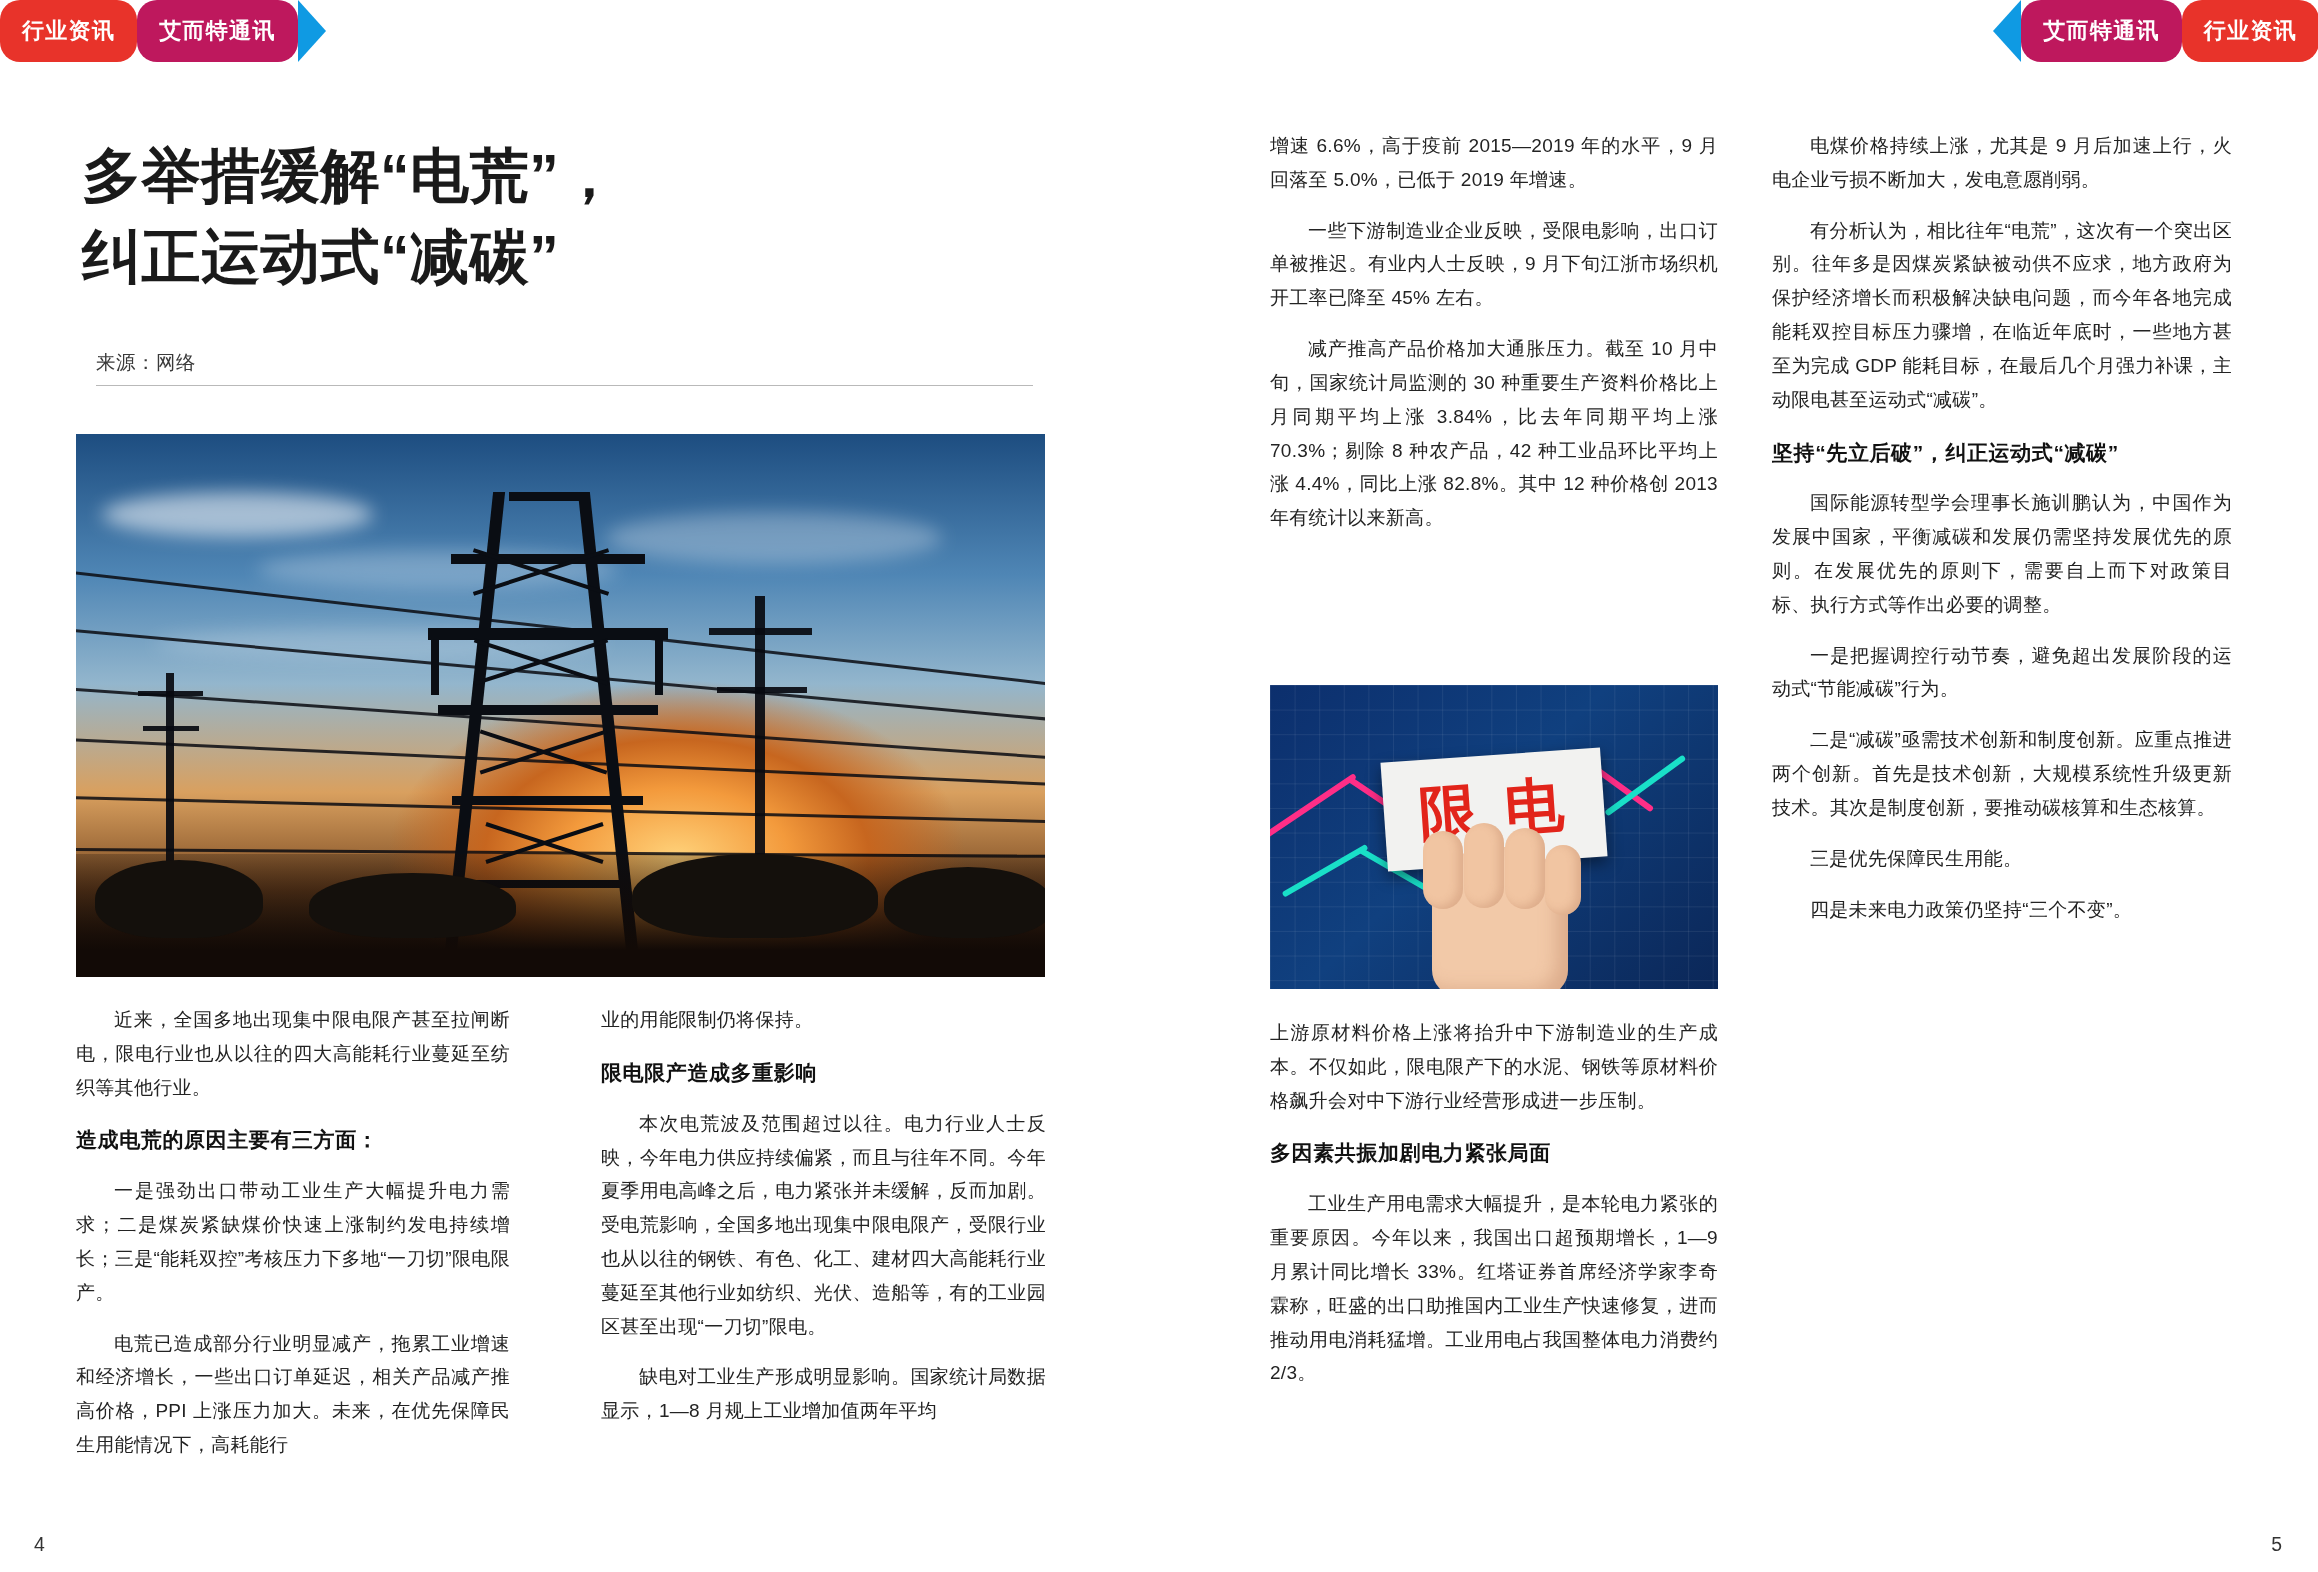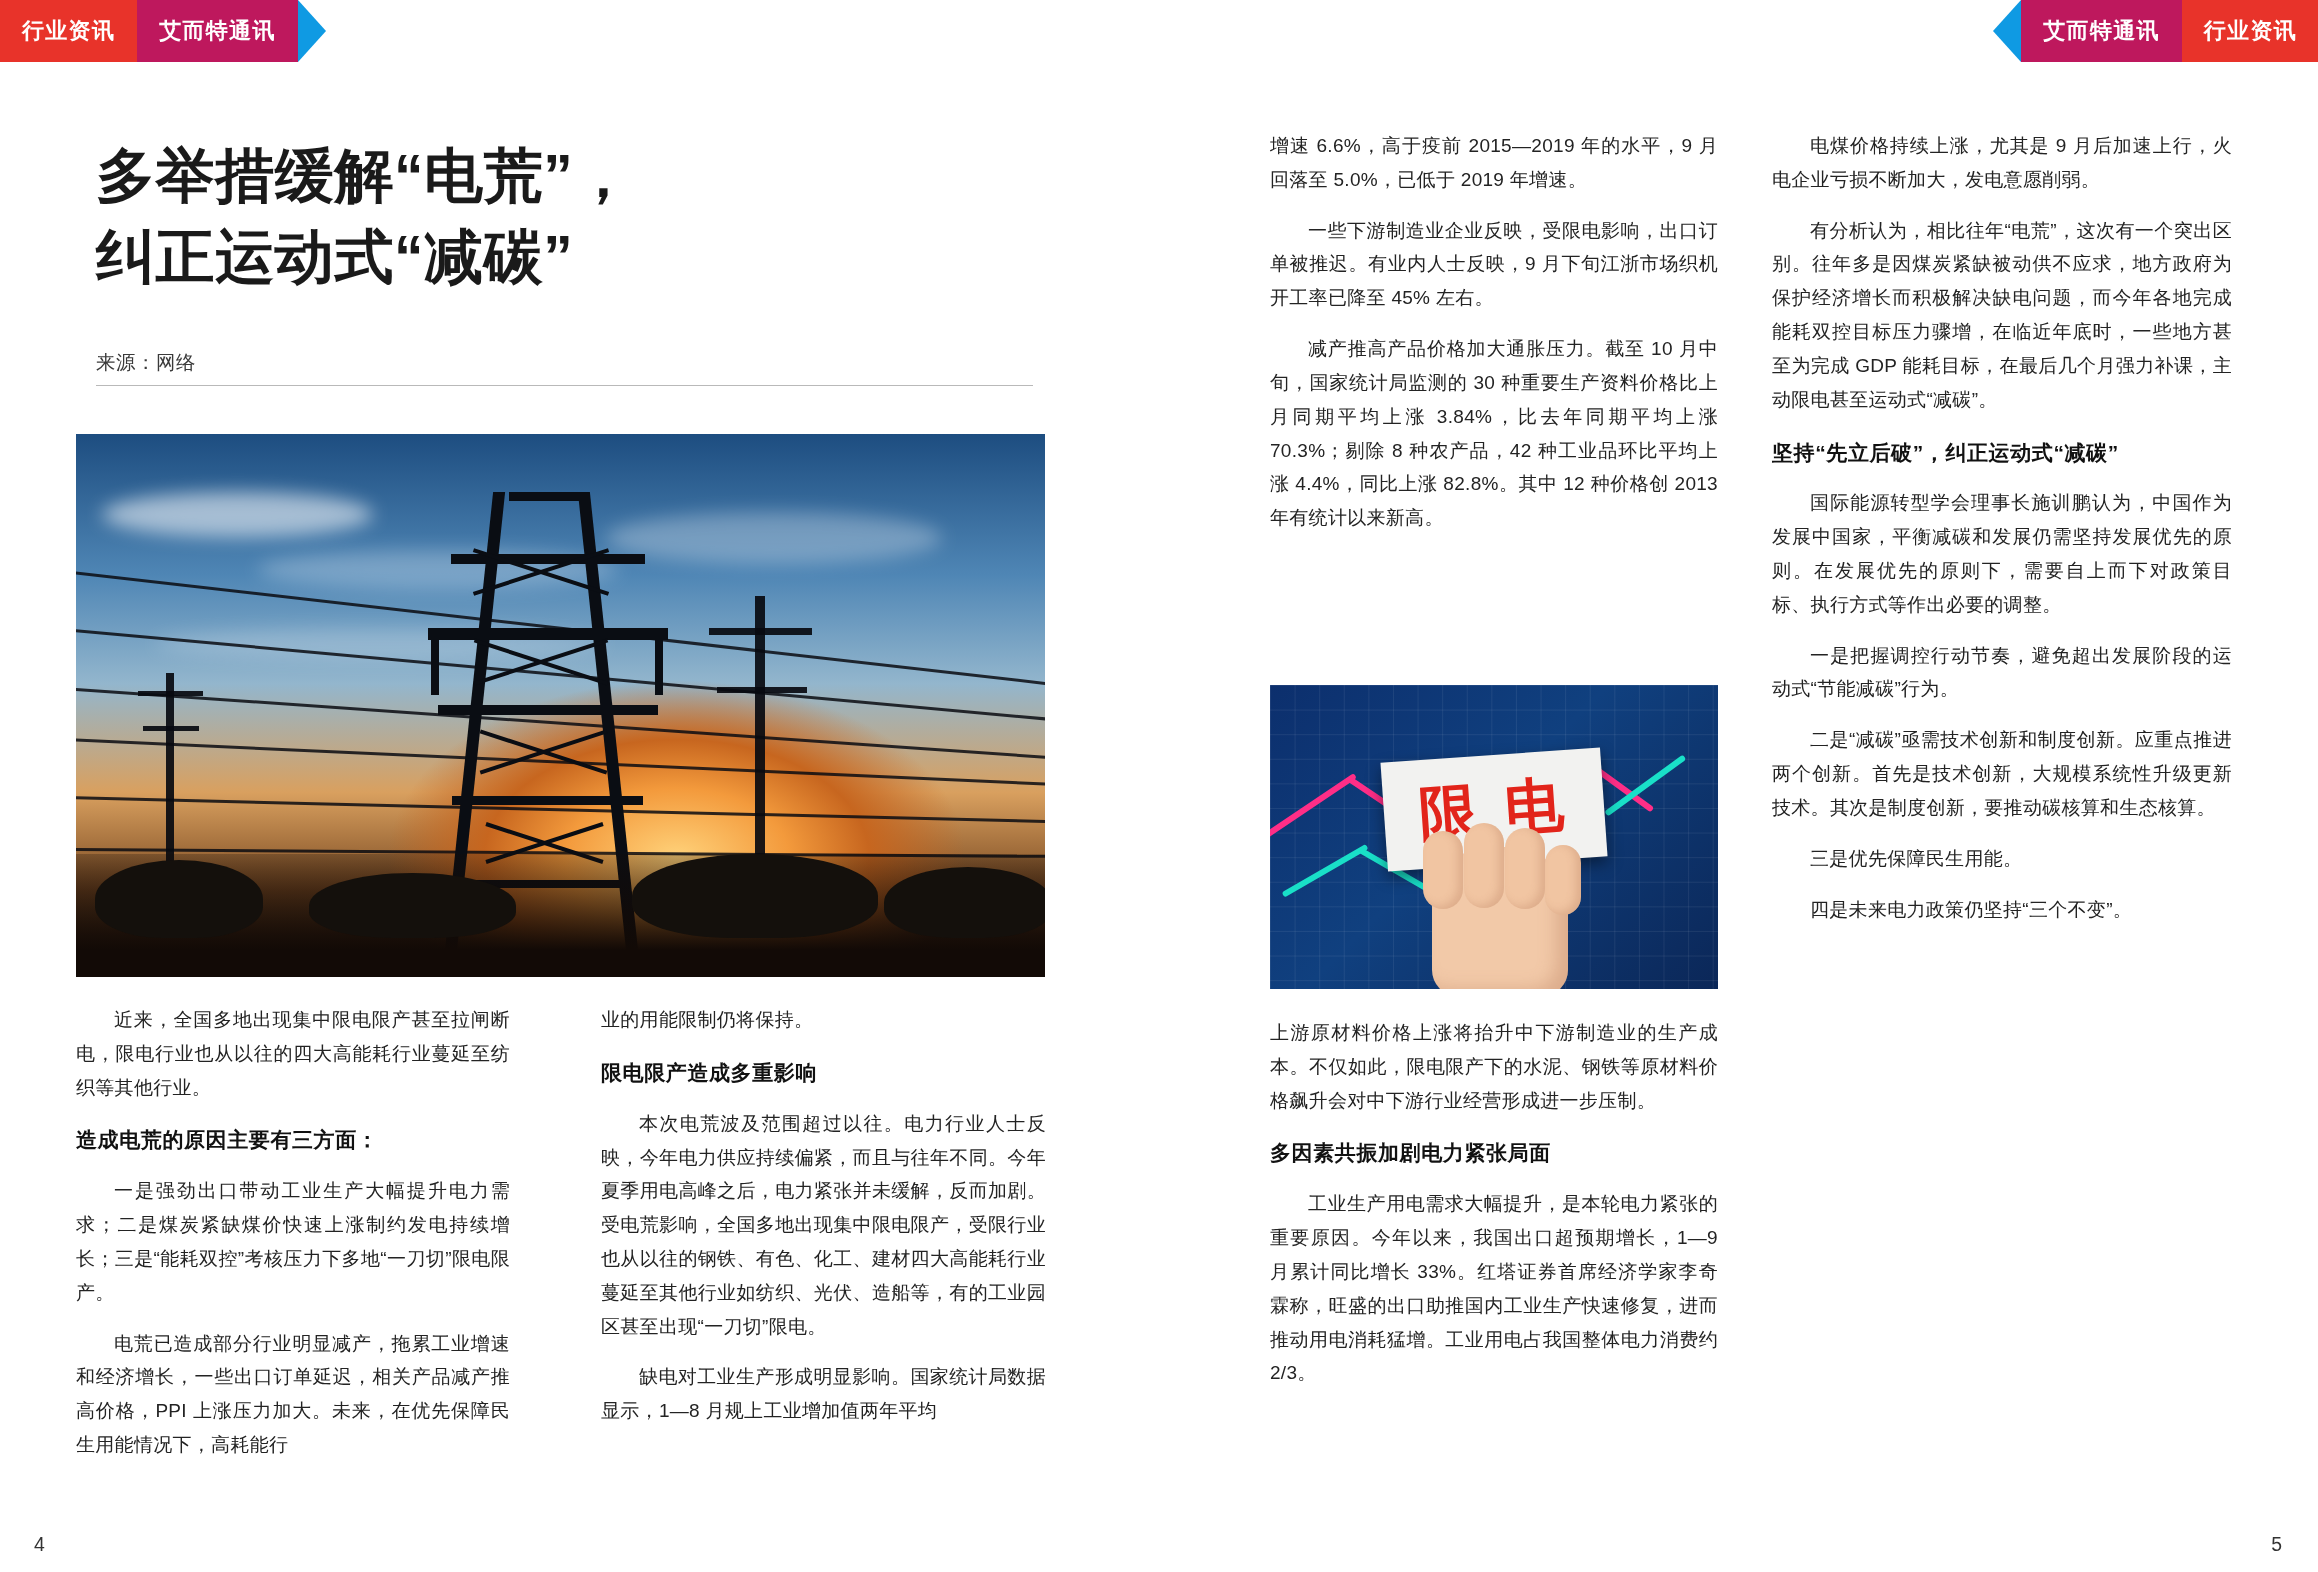--- a/index.html
+++ b/index.html
@@ -33,40 +33,41 @@
     display: flex;
     align-items: center;
     justify-content: center;
     color: #ffffff;
     font-size: 22px;
     font-weight: bold;
     letter-spacing: 1.3px;
     padding: 0 22px;
     height: 62px;
     box-sizing: border-box;
+    border-radius: 20px;
   }
   .tab-red { background: #e8332a; }
   .tab-blue { background: #be185d; }
   .arrow-r-blue {
     width: 0; height: 0;
     border-top: 31px solid transparent;
     border-bottom: 31px solid transparent;
     border-left: 28.4px solid #0f9ae3;
   }
   .arrow-l-blue {
     width: 0; height: 0;
     border-top: 31px solid transparent;
     border-bottom: 31px solid transparent;
     border-right: 28.4px solid #0f9ae3;
   }
 
   
   .title-block {
     position: absolute;
-    left: 96px;
+    left: 82px;
     top: 136px;
     width: 937px;
   }
   .doc-title {
     font-size: 59px;
     font-weight: bold;
     line-height: 1.38;
     letter-spacing: 0.6px;
     color: #1a1a1a;
     margin: 0;

